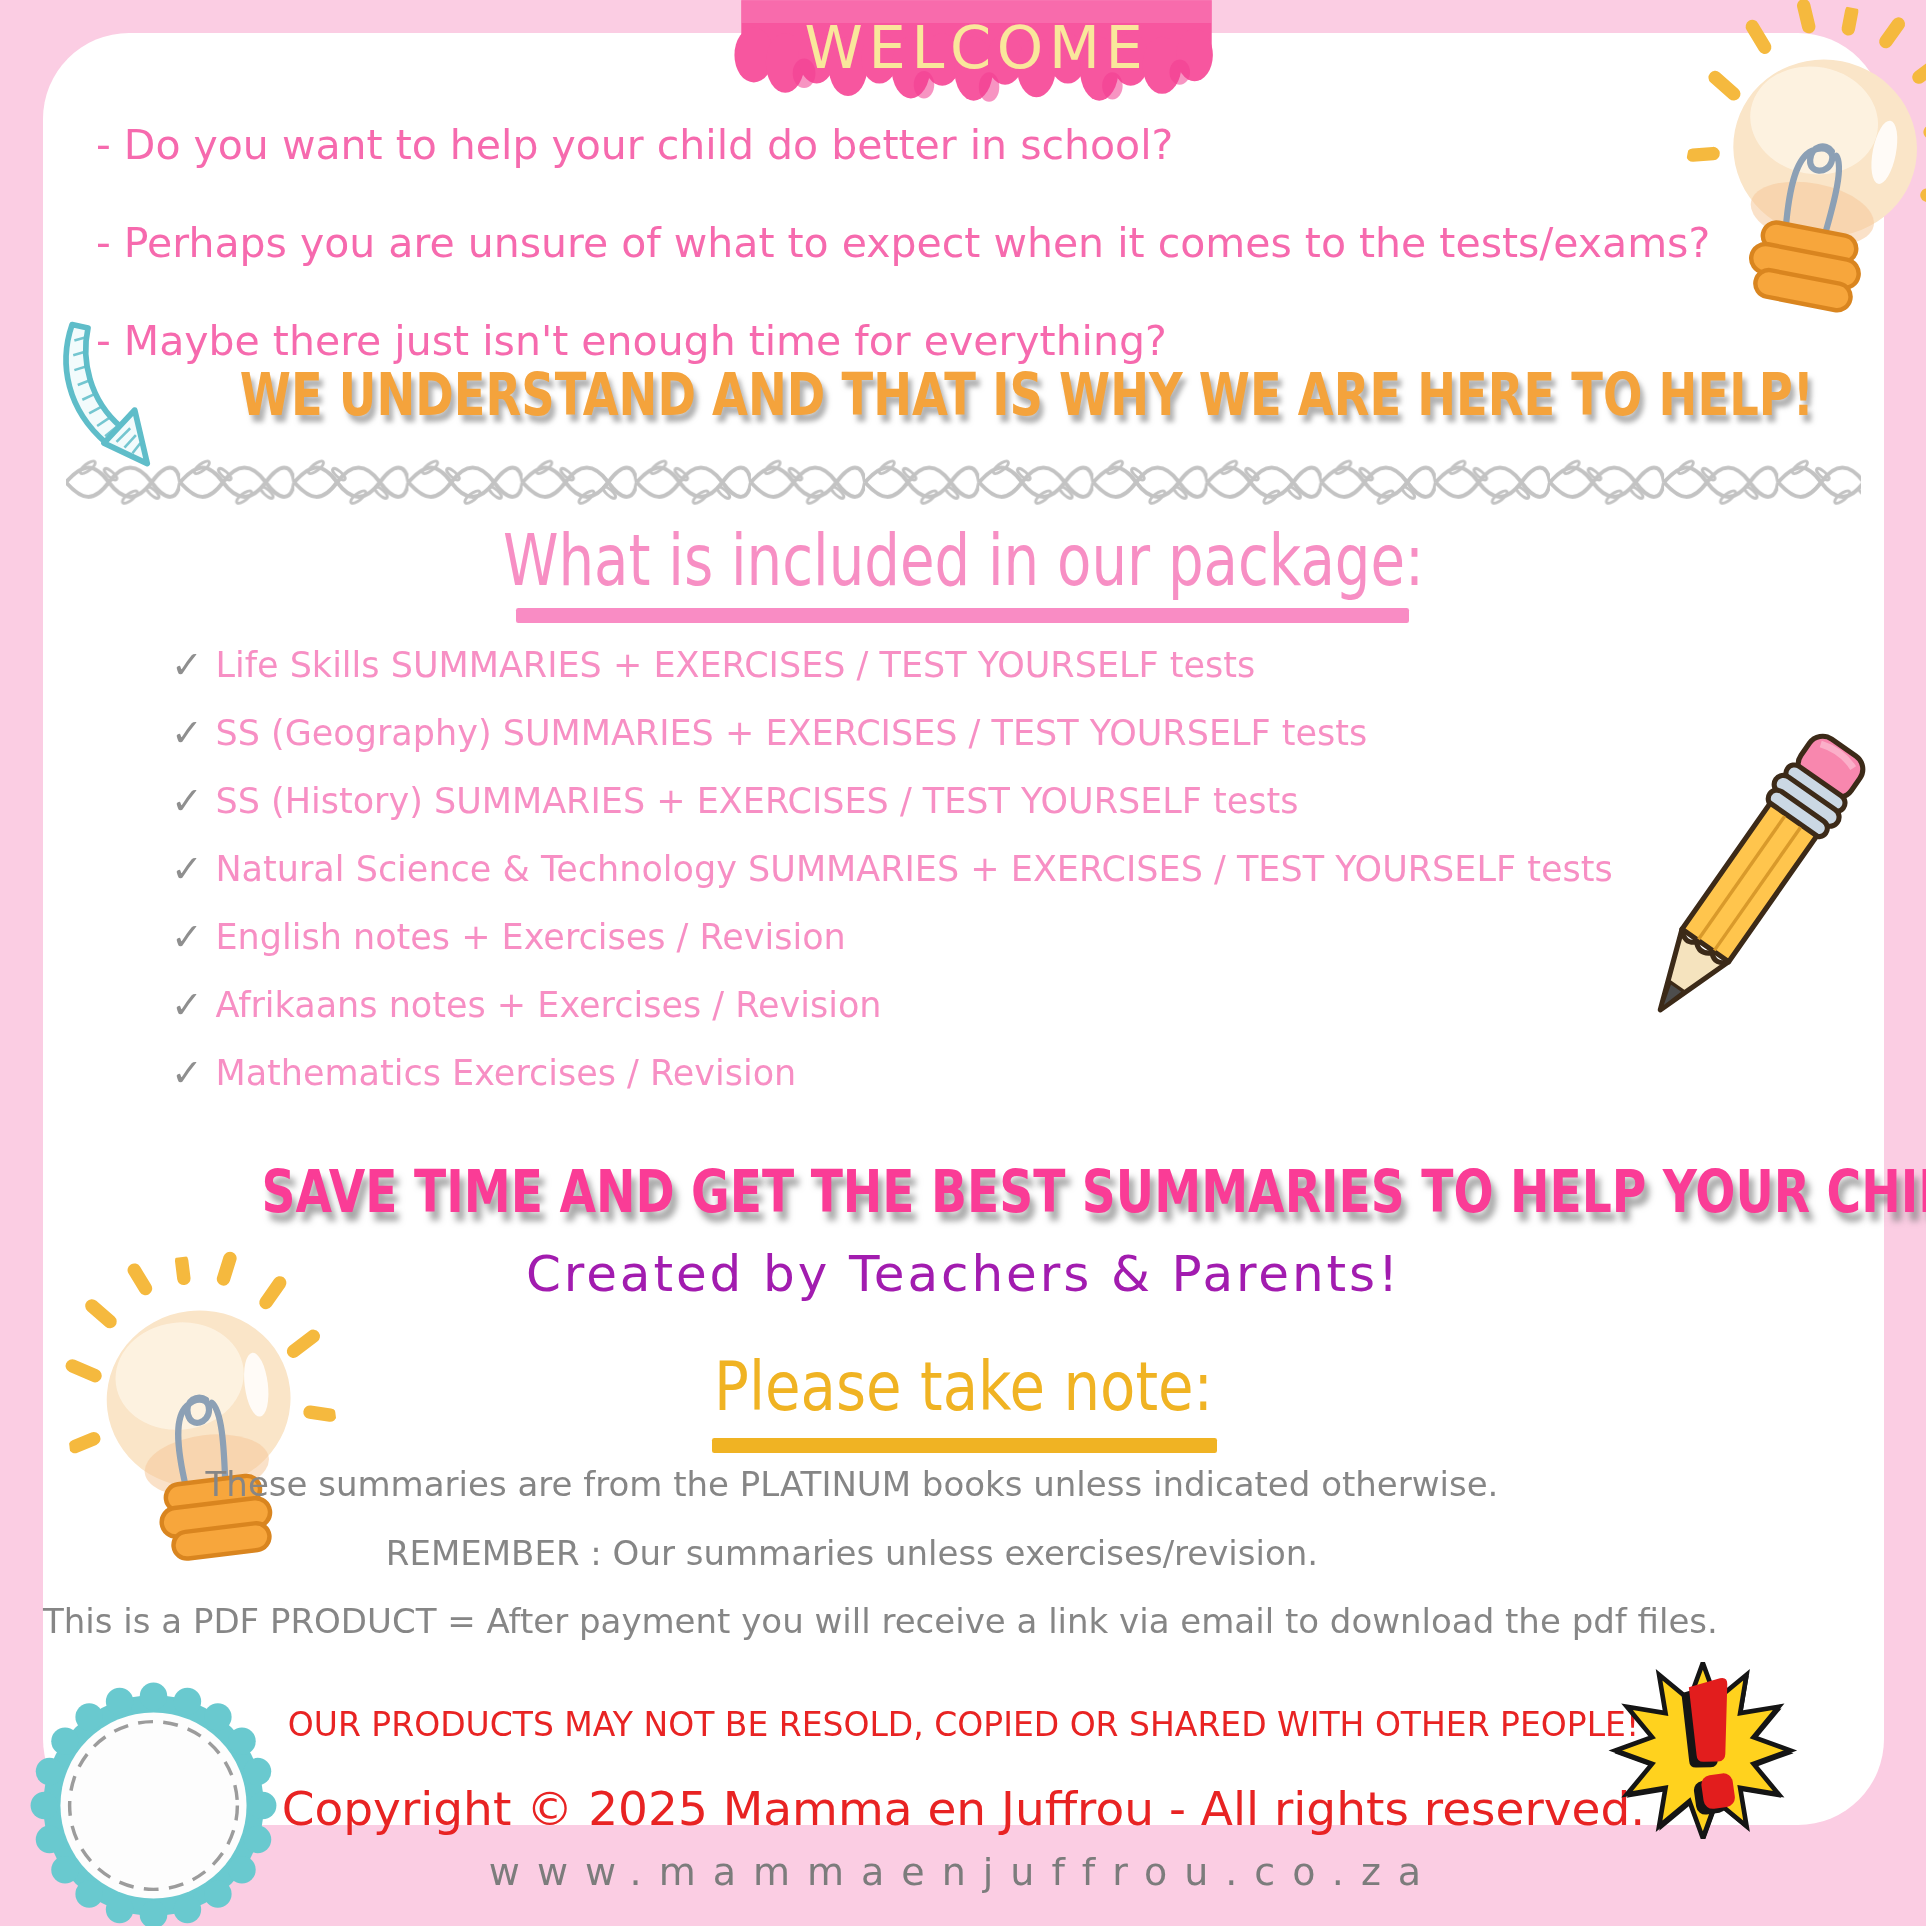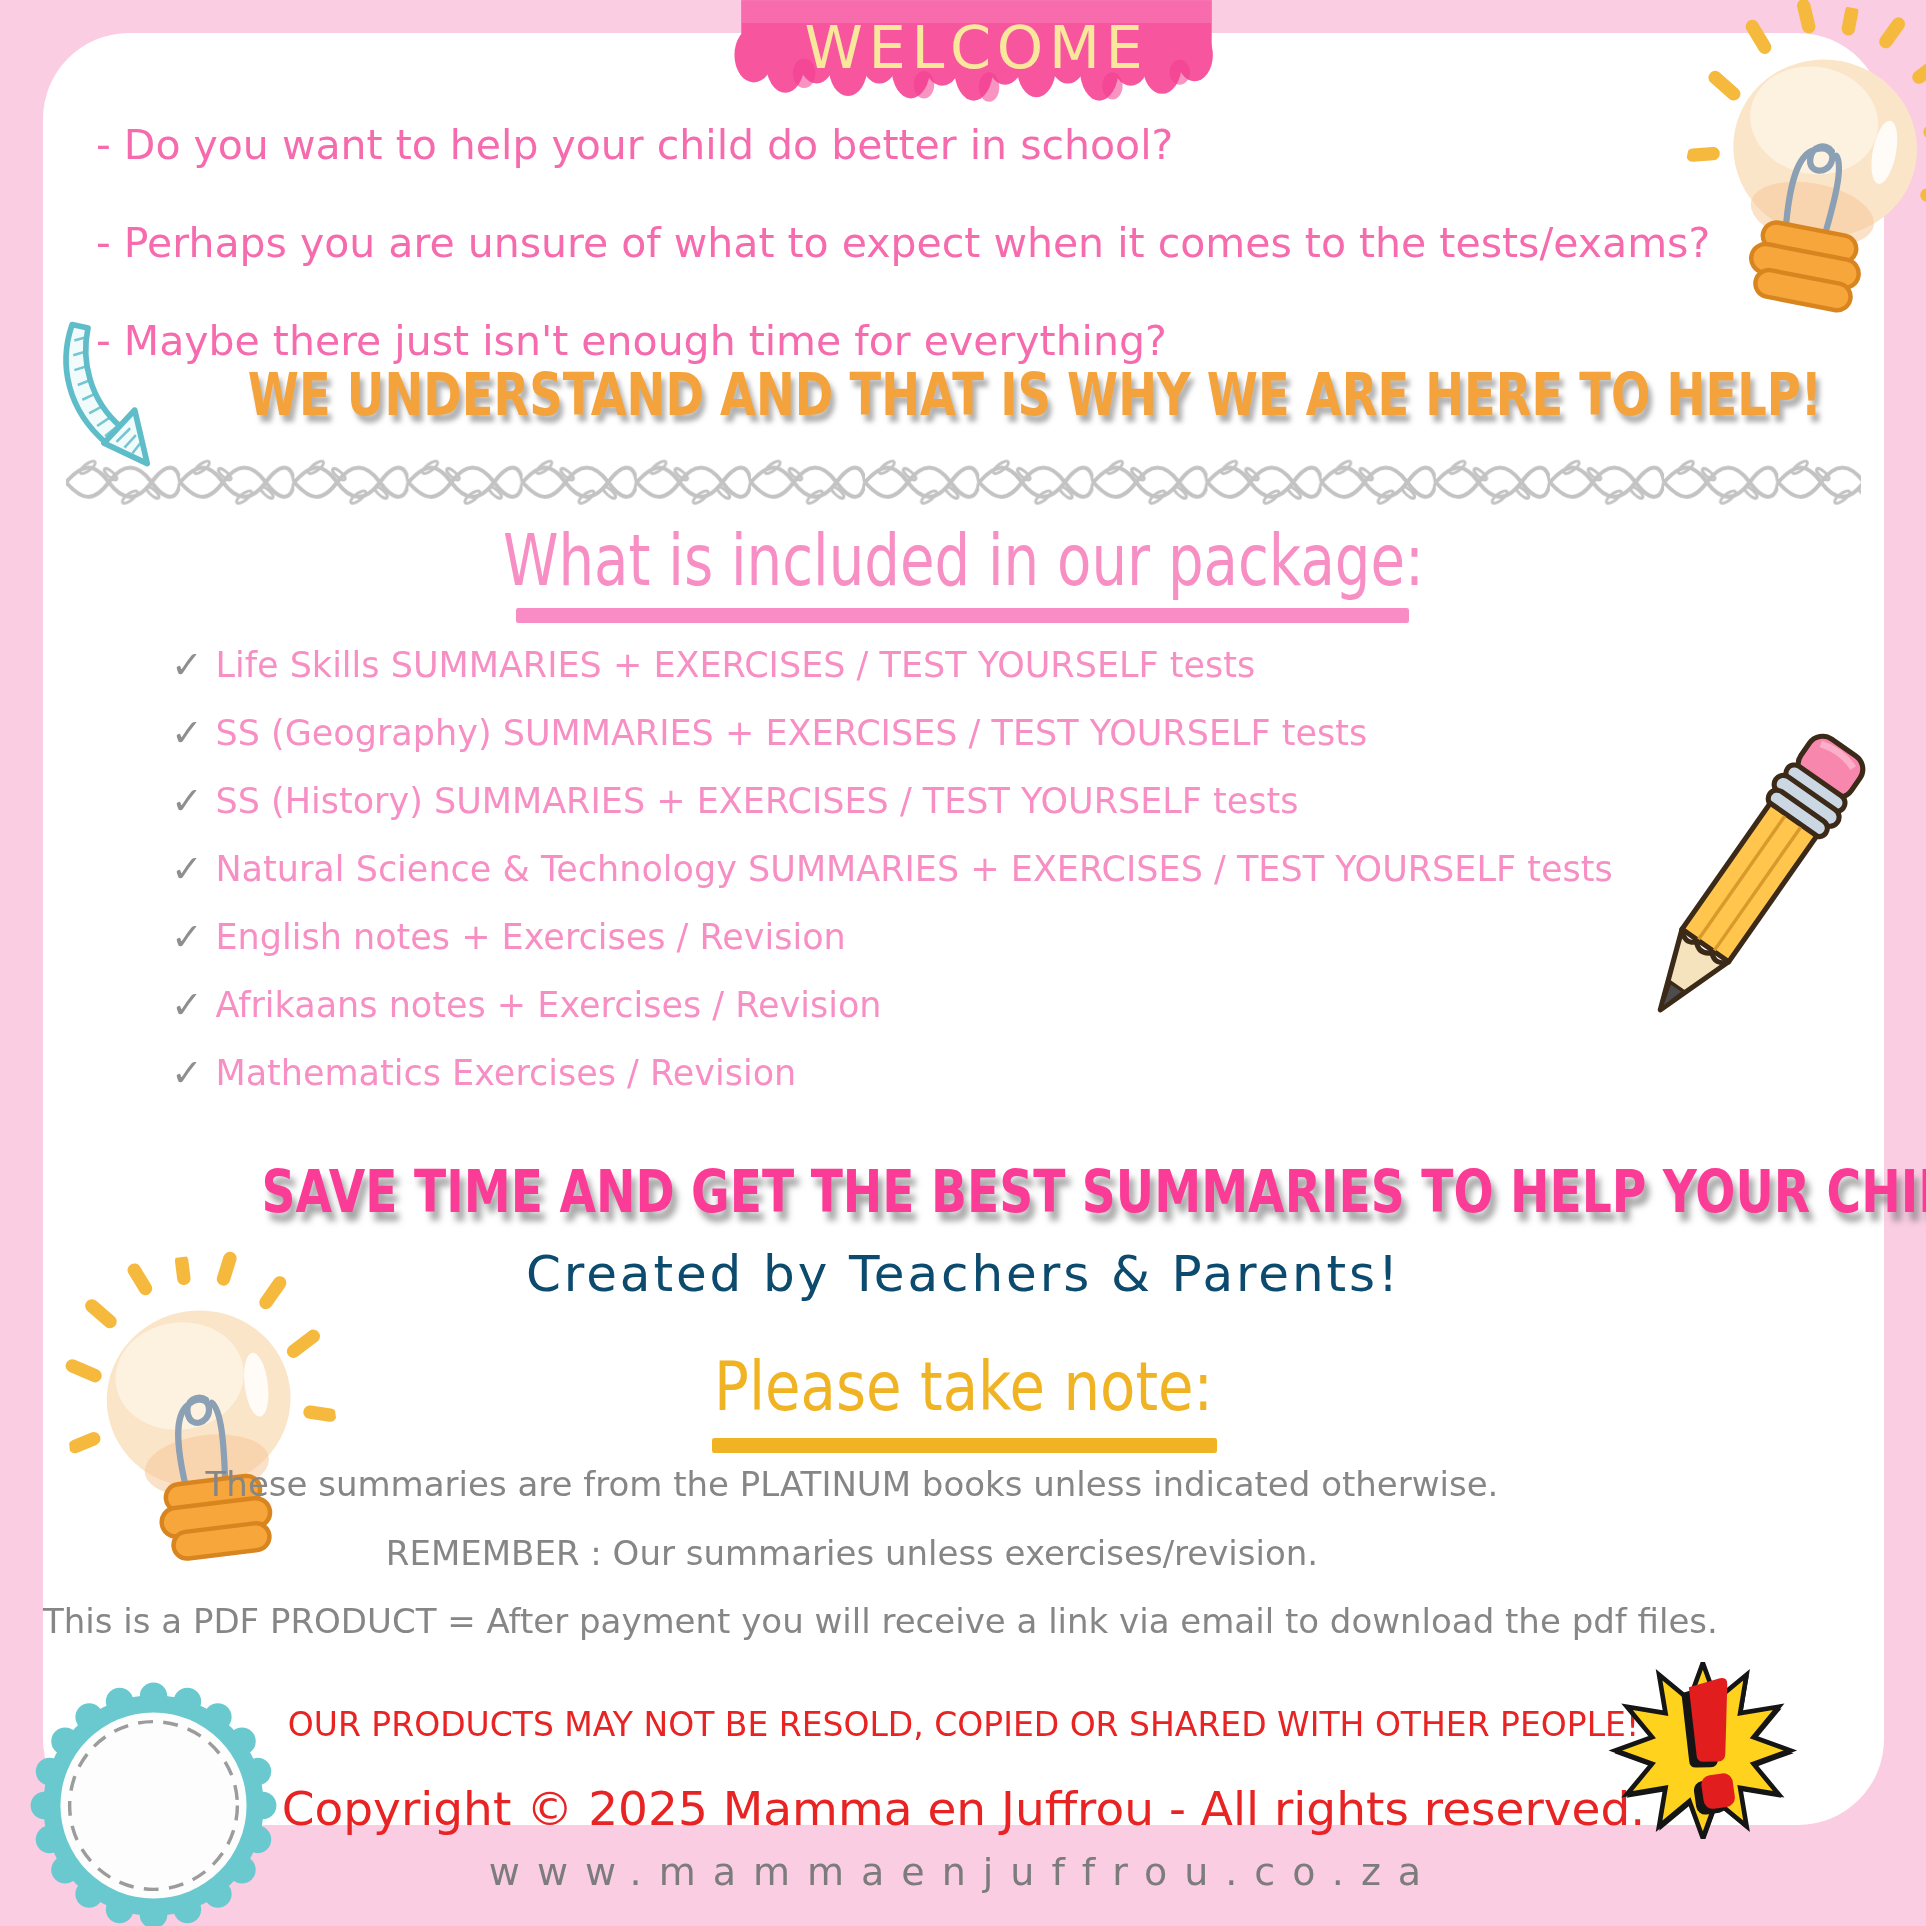--- a/index.html
+++ b/index.html
@@ -9,40 +9,40 @@
   #content{left:43px;top:33px;width:1841px;height:1792px;background:#ffffff;border-radius:86px;}
   
   #welcome-splash{left:731px;top:0;width:491px;height:106px;}
   #welcome-title{left:731px;top:12.6px;width:491px;text-align:center;font-size:59px;color:#F9E79B;letter-spacing:5.7px;font-weight:500;white-space:nowrap;}
   
   .q-line{left:96px;width:1781px;font-size:41px;color:#F66AAE;font-weight:500;white-space:nowrap;}
   #q1{top:121px;} #q2{top:219px;} #q3{top:317px;}
   
   #arrow{left:49px;top:320px;width:143px;height:151px;}
   
-  #headline{left:43px;top:361px;width:1841px;text-align:center;font-size:58px;font-weight:700;color:#F4A33C;white-space:nowrap;text-shadow:5.1px 7.4px 6.3px rgba(125,125,125,.6);padding-left:8px;}
+  #headline{left:43px;top:361px;width:1841px;text-align:center;font-size:58px;font-weight:700;color:#F4A33C;white-space:nowrap;text-shadow:5.1px 7.4px 6.3px rgba(125,125,125,.6);}
   .cx80{display:inline-block;transform:scaleX(.80);transform-origin:center;}
   .cx78{display:inline-block;transform:scaleX(.78);transform-origin:center;}
   .cx85{display:inline-block;transform:scaleX(.85);transform-origin:center;}
   
   #divider{left:66px;top:458px;width:1795px;height:49px;}
   
   #package-heading{left:43px;top:518px;width:1841px;text-align:center;font-size:72px;color:#F78FC4;font-weight:500;white-space:nowrap;}
   #package-underline{left:516px;top:608px;width:893px;height:15.4px;background:#F98CC4;border-radius:2.3px;}
   
   #package-list{left:171px;top:631px;width:1455px;}
   .pkg-row{display:flex;align-items:center;height:68px;gap:12.6px;}
   .check{font-size:38px;color:#8F8F8F;line-height:1;}
   .pkg-label{font-size:35px;color:#F78FC4;font-weight:500;white-space:nowrap;}
   
   #pencil{left:1609px;top:665px;width:285px;height:434px;}
   #pencil svg{transform:rotate(35deg);transform-origin:50% 50%;}
   
   #save-time{left:43px;top:1157px;width:1841px;text-align:center;font-size:59px;font-weight:800;color:#FA3C96;white-space:nowrap;text-shadow:6.3px 8.6px 6.8px rgba(118,118,118,.65);}
-  #created-by{left:43px;top:1245px;width:1841px;text-align:center;font-size:50px;color:#0c4a6e;font-weight:500;letter-spacing:2.9px;white-space:nowrap;}
+  #created-by{left:43px;top:1245px;width:1841px;text-align:center;font-size:50px;color:#a21caf;font-weight:500;letter-spacing:2.9px;white-space:nowrap;}
   
   #bulb-left{left:66px;top:1256px;width:268px;height:308px;}
   #bulb-left svg{transform:rotate(-7deg);}
   #bulb-right{left:1689px;top:4.6px;width:268px;height:308px;}
   #bulb-right svg{transform:rotate(11deg);}
   
   #note-heading{left:43px;top:1347px;width:1841px;text-align:center;font-size:68px;color:#F0B323;font-weight:500;white-space:nowrap;}
   #note-underline{left:712px;top:1438px;width:505px;height:15px;background:#F0B323;border-radius:2.3px;}
   .note-line{left:43px;width:1618px;text-align:center;font-size:34px;color:#868686;font-weight:500;white-space:nowrap;}
   #note1{top:1464px;} #note2{top:1533px;} #note3{top:1601px;}

